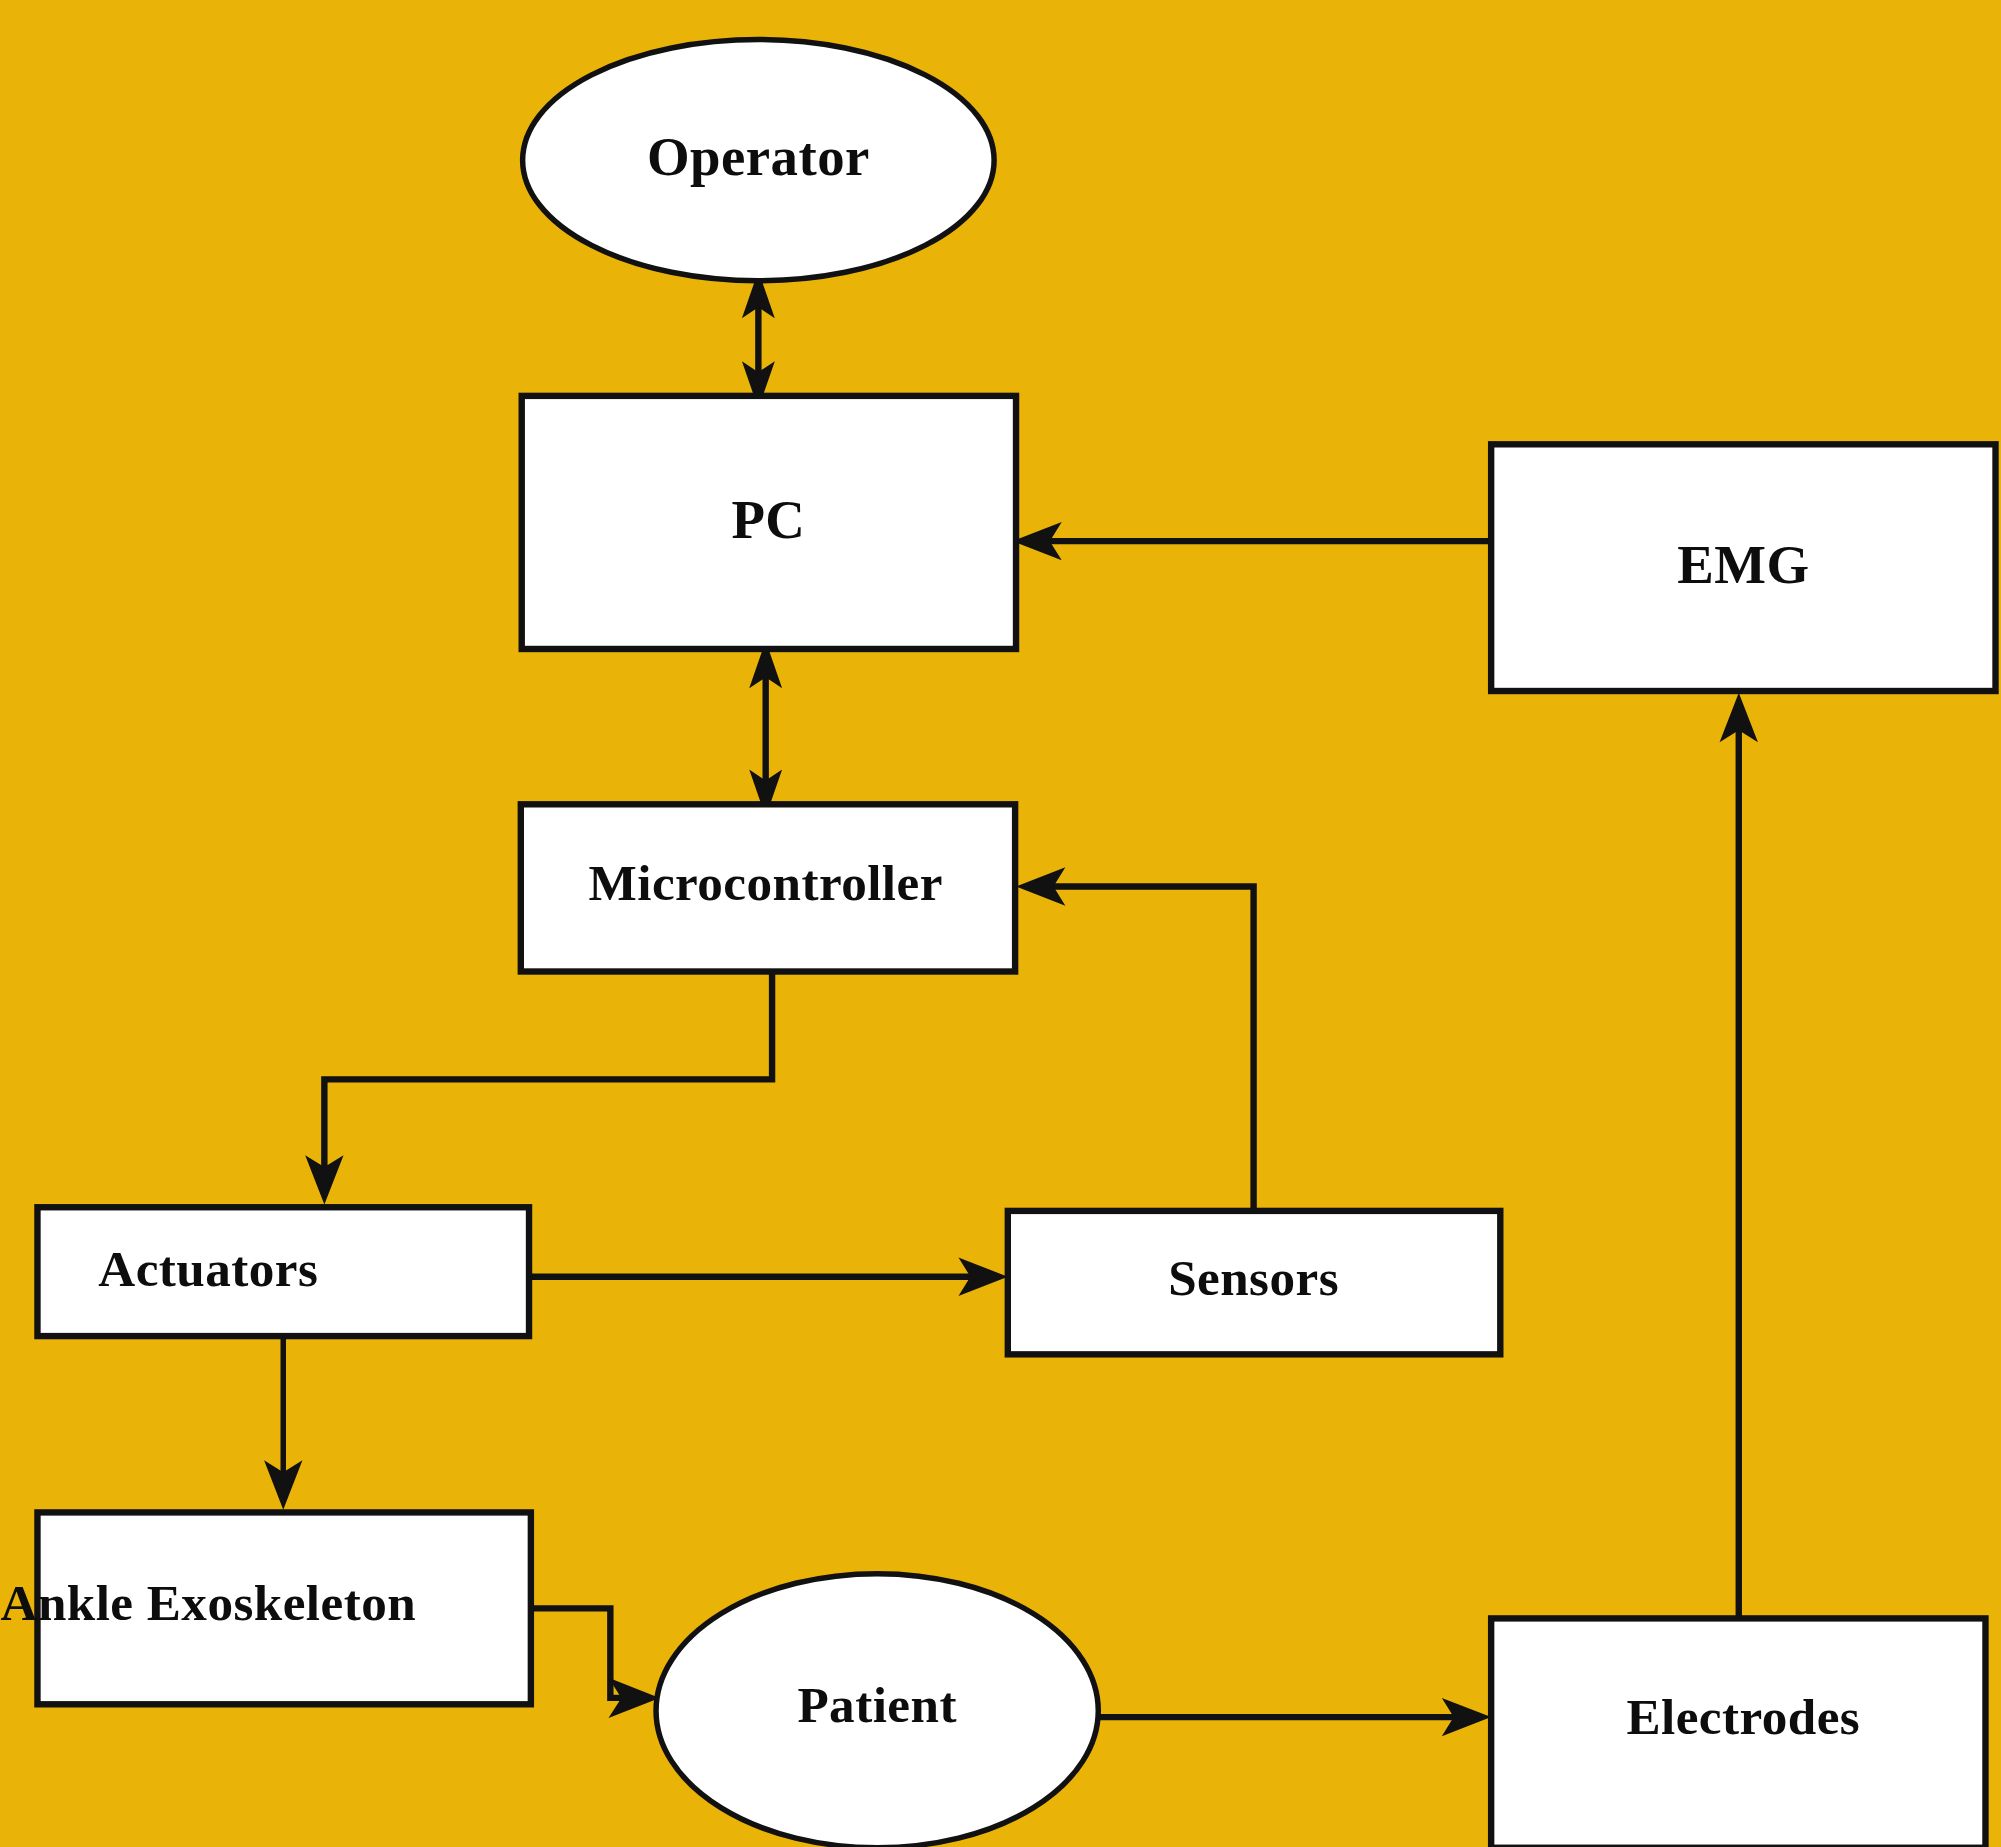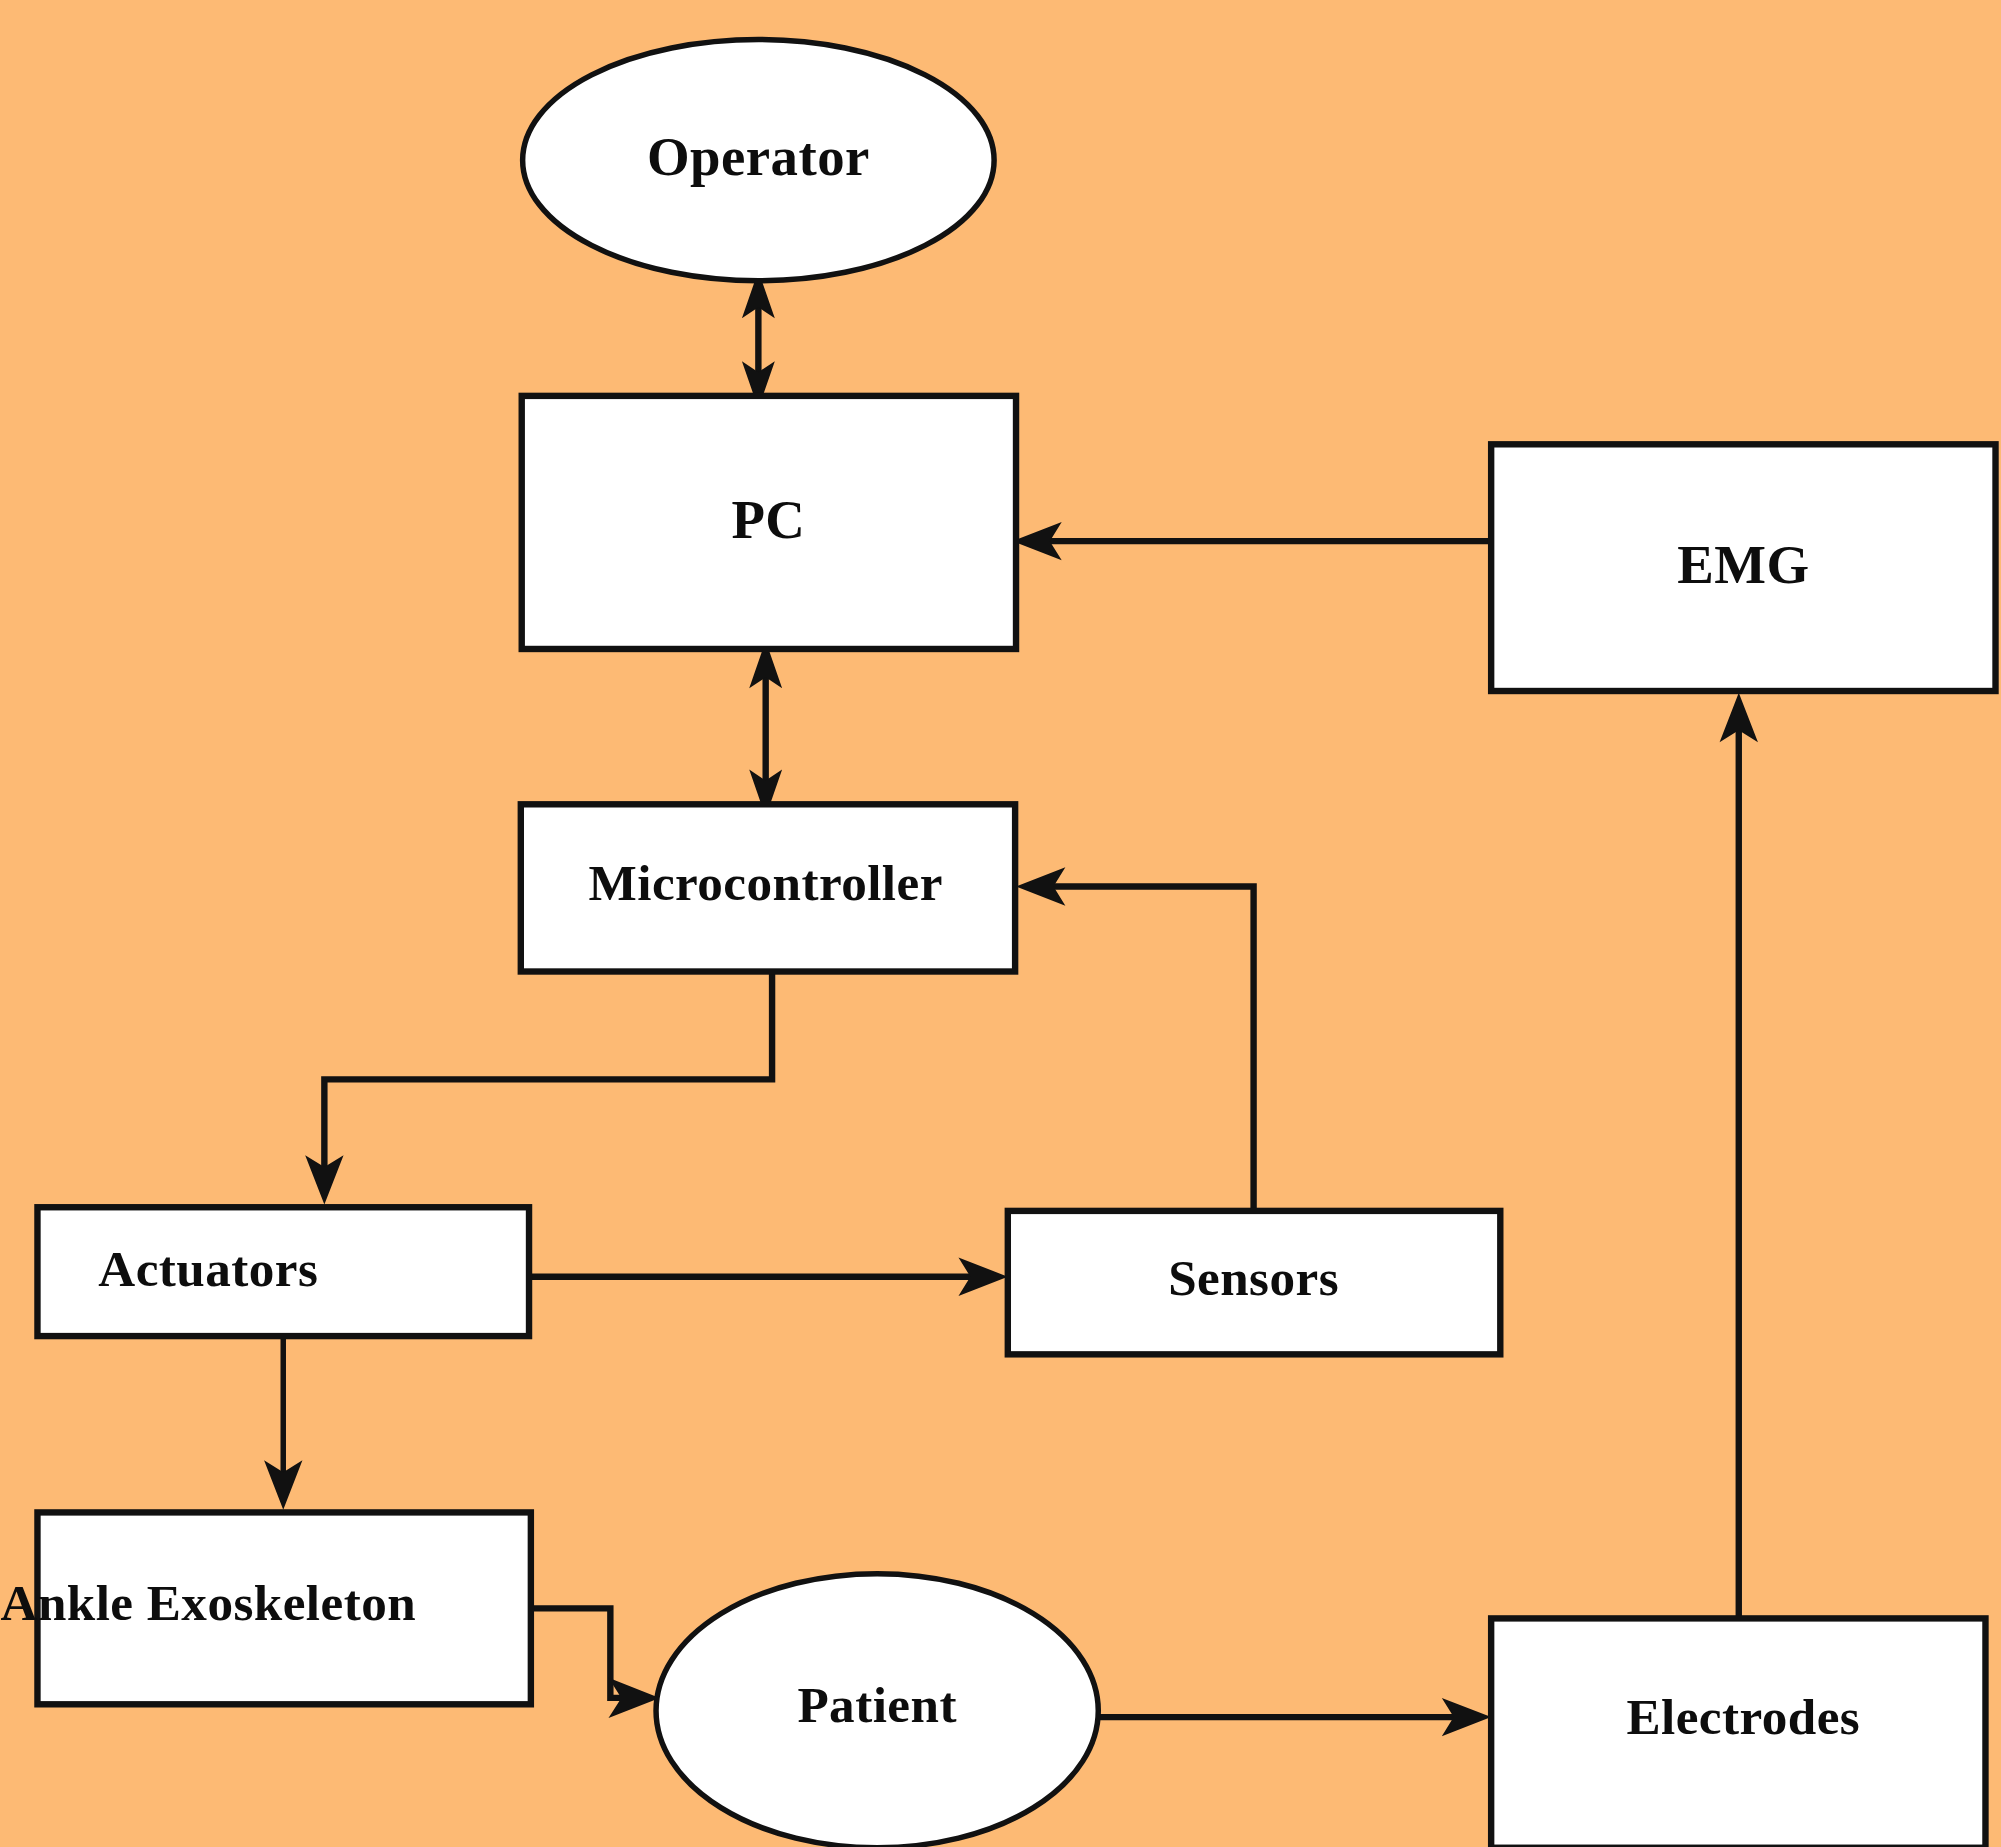--- a/index.html
+++ b/index.html
@@ -8,21 +8,21 @@
     padding: 0;
     background: #ffffff;
   }
   body {
     font-family: "Liberation Serif", "DejaVu Serif", serif;
   }
   #diagram-root {
     position: relative;
     width: 2001px;
     height: 1848px;
-    background: #fdba74;
+    background: #eab308;
     overflow: hidden;
   }
   #diagram-svg {
     position: absolute;
     top: 0;
     left: 0;
     width: 2001px;
     height: 1848px;
     display: block;
   }

